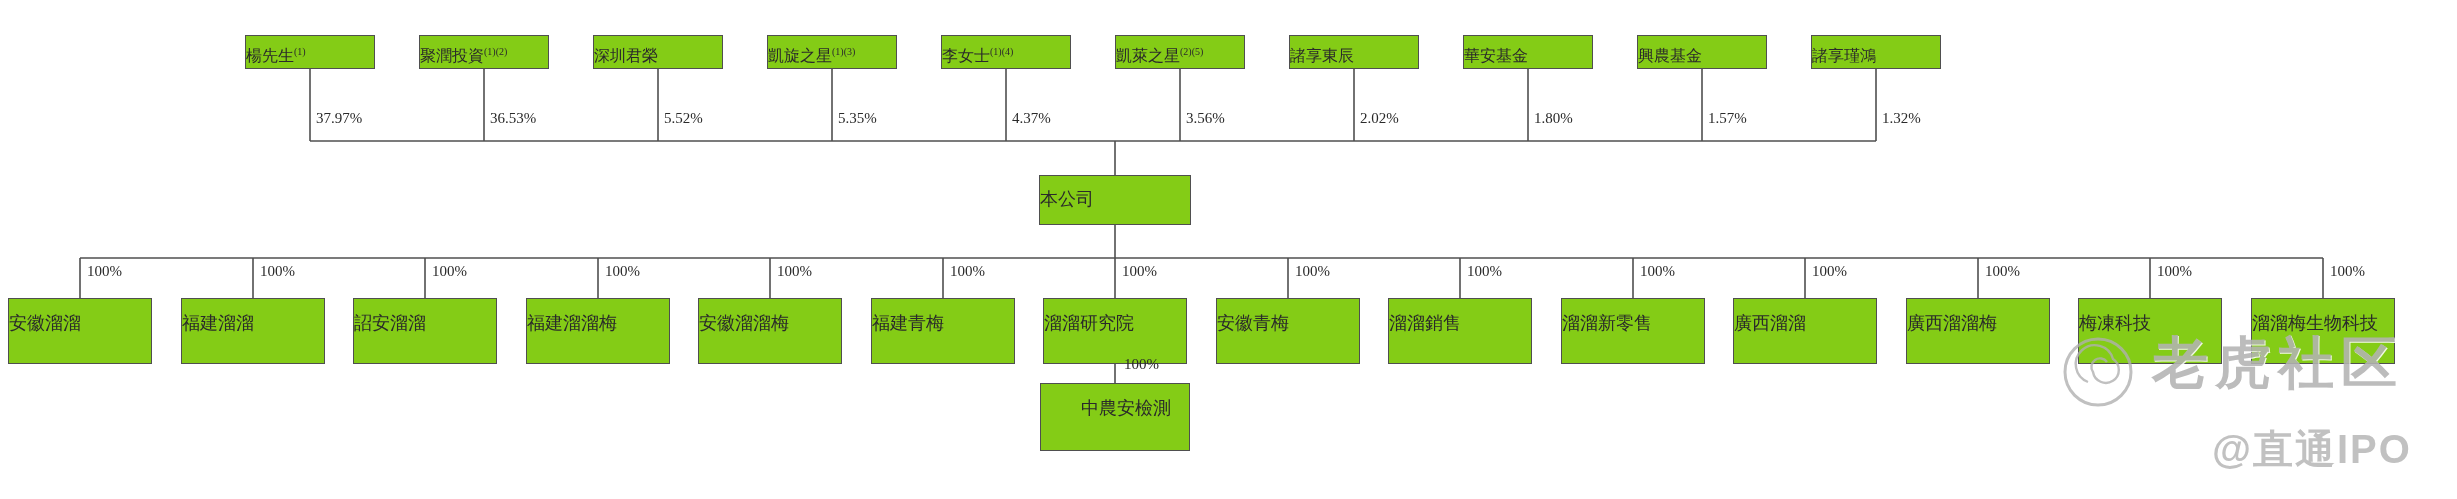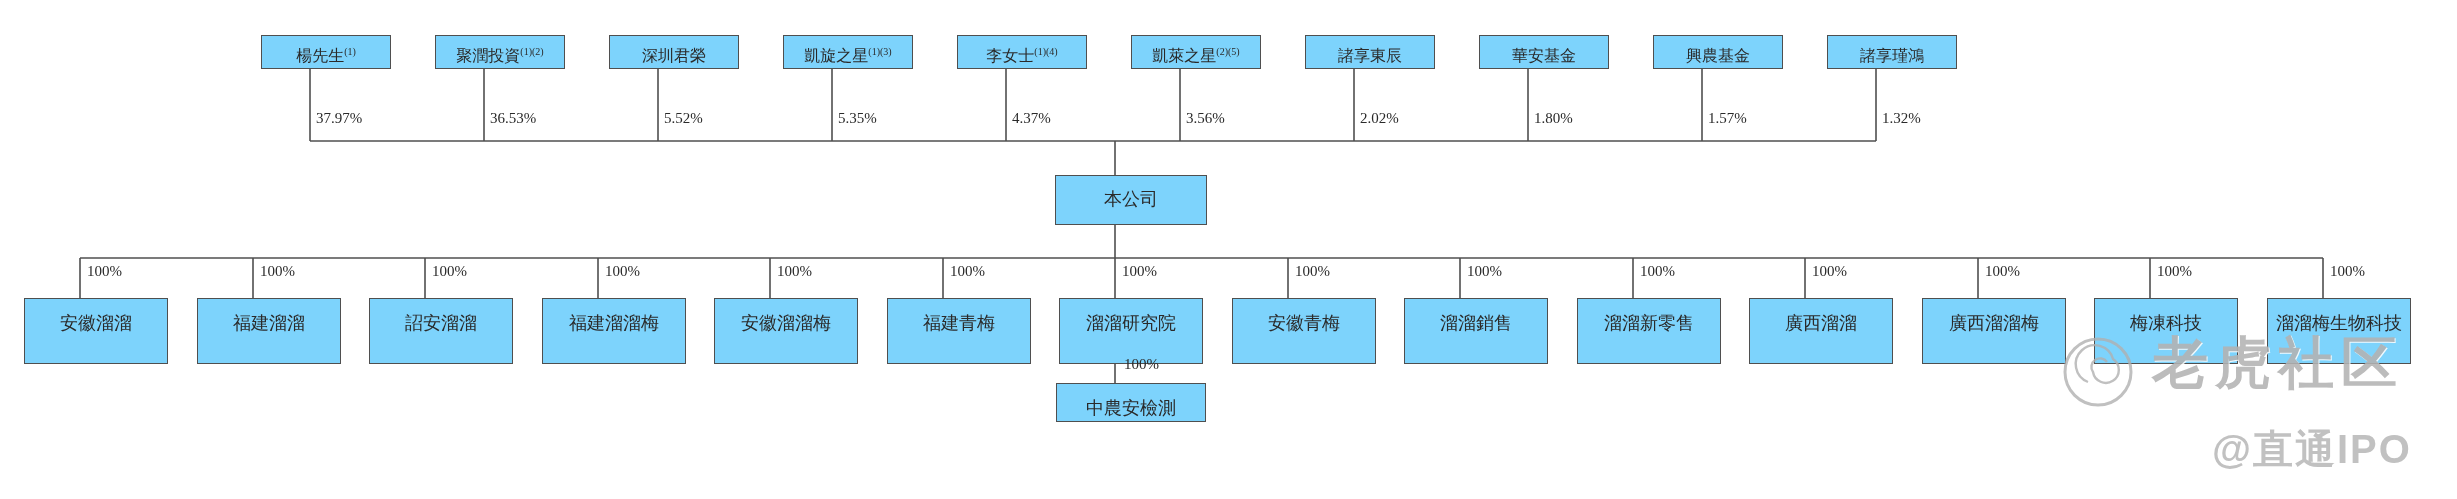--- a/index.html
+++ b/index.html
@@ -9,30 +9,28 @@
     background:#ffffff;
     font-family:"Liberation Serif","DejaVu Serif",serif;
     color:#2a2a2a;
     overflow:hidden;
   }
   svg.lines{position:absolute;left:0;top:0;z-index:0;}
   .node{
     position:absolute;
     box-sizing:border-box;
     border:1.5px solid #4f4f4f;
-    background:#7dd3fc;
-    text-align:center;
+    background:#84cc16;
     z-index:2;
     white-space:nowrap;
-    margin-left:16px;
   }
   .node.top{top:35px;width:130px;height:34px;line-height:31px;font-size:16px;}
   .node.bottom{top:298px;width:144px;height:66px;line-height:49px;font-size:18px;}
   .node.company{top:175px;width:152px;height:50px;line-height:47px;font-size:18px;}
-  .node.subsub{top:383px;width:150px;height:39px;line-height:49px;font-size:18px;}
+  .node.subsub{top:383px;width:150px;height:68px;line-height:49px;font-size:18px;padding-left:40px;}
   .note{font-size:10px;vertical-align:super;letter-spacing:0;}
   .pct{position:absolute;top:110px;font-size:15px;z-index:2;white-space:nowrap;}
   .pct100{position:absolute;top:263px;font-size:15px;z-index:2;white-space:nowrap;}
   .pctsub{position:absolute;top:356px;left:1124px;font-size:15px;z-index:2;white-space:nowrap;}
   .wm-text{
     position:absolute;left:2152px;top:326px;
     font-size:56px;font-weight:700;letter-spacing:7px;
     color:#b3b3b3;opacity:.88;z-index:5;
     text-shadow:1px 1px 0 #ffffff;
     font-family:"Liberation Sans","DejaVu Sans",sans-serif;

